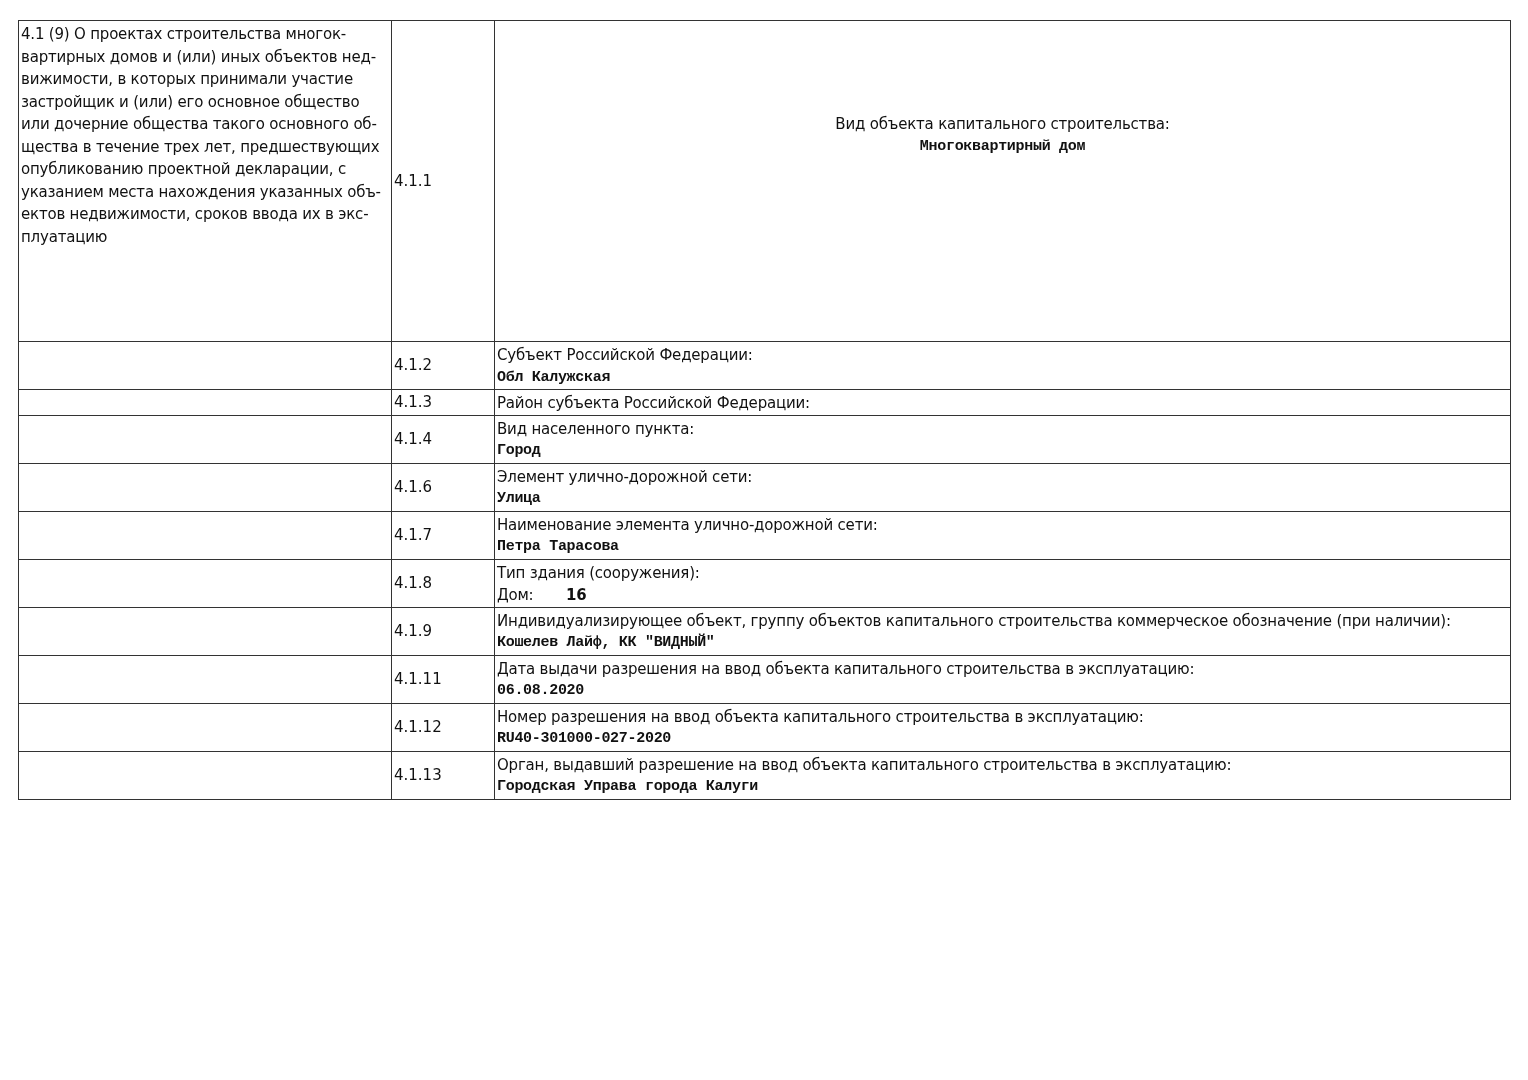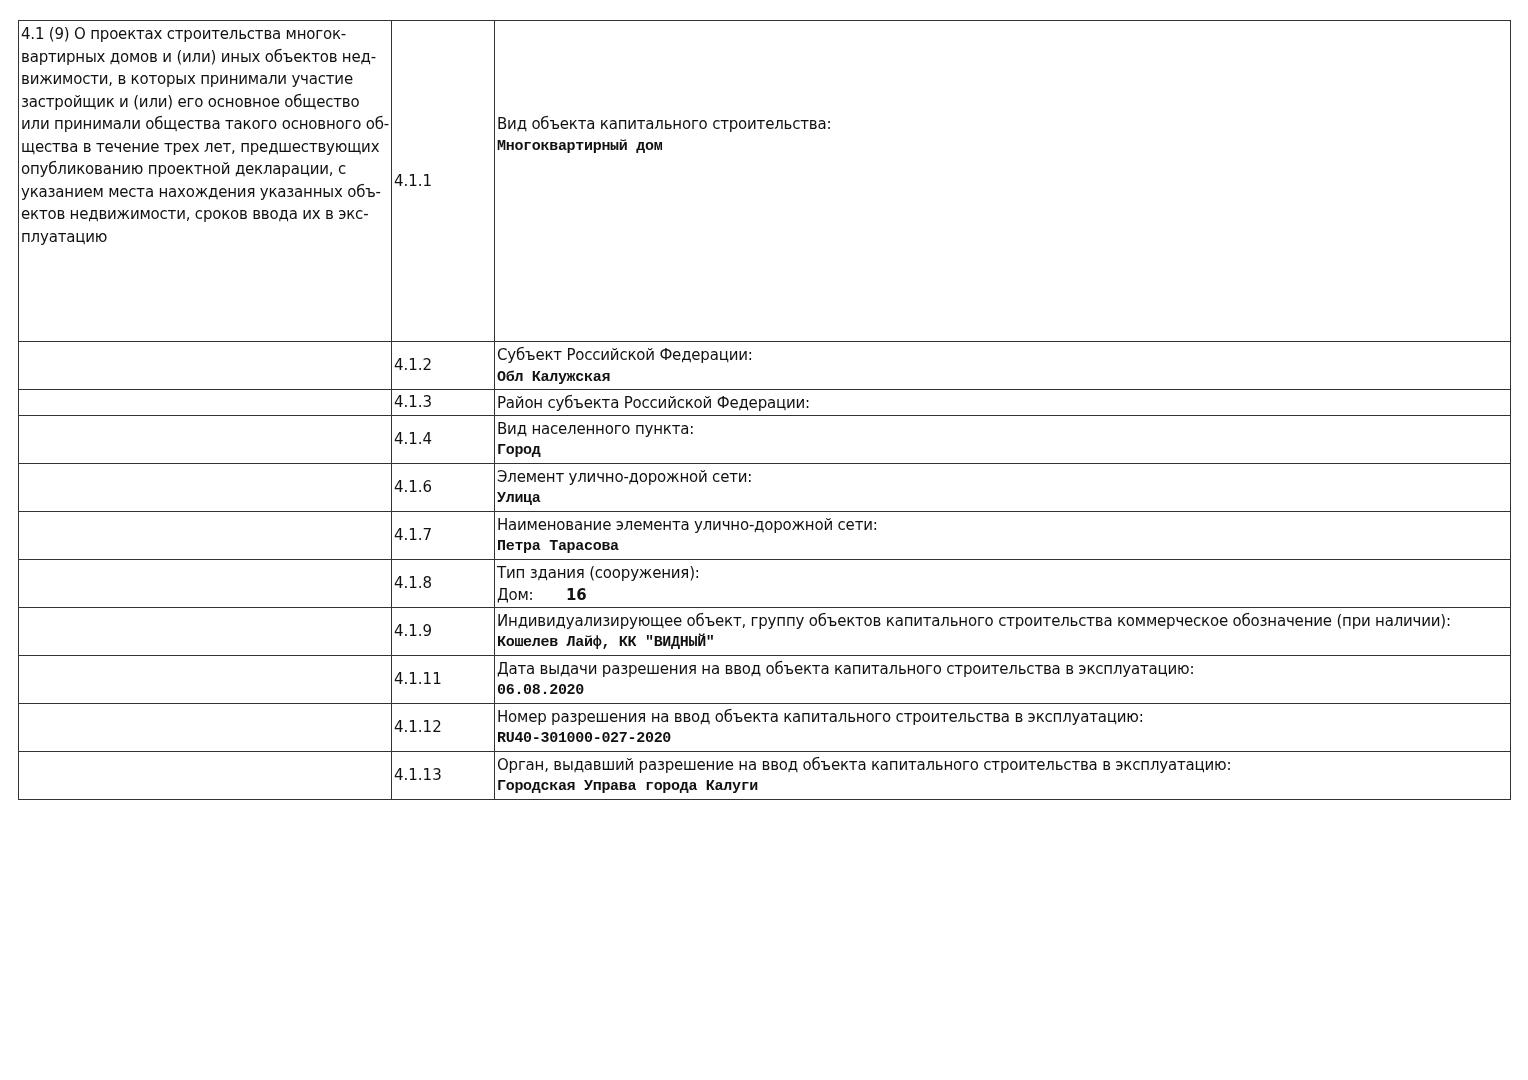--- a/index.html
+++ b/index.html
@@ -10,41 +10,41 @@
   td { border: 1.5px solid #333; vertical-align: middle; padding: 0 2px; line-height: 22.5px; }
   col.c1 { width: 373px; } col.c2 { width: 103px; } col.c3 { width: 1016px; }
   td.section { vertical-align: top; padding-top: 2px; letter-spacing: -0.2px; }
   td.num { vertical-align: middle; }
   td.content { vertical-align: top; padding-top: 2px; }
   .label { display: block; letter-spacing: -0.2px; }
   .value { display: block; font-weight: bold; letter-spacing: -0.3px; font-family: Liberation Mono, monospace; }
   .inline-value { font-weight: bold; margin-left: 28px; }
   tr.r1 td { height: 228px; }
   tr.r2 td { height: 45px; }
-  tr.r1 td.content { padding-top: 92px; }
+  tr.r1 td.content { padding-top: 92px; text-align: center; }
   tr.single td { height: 22px; }
 </style>
 </head>
 <body>
 
 <div class="page">
 <table>
   <colgroup>
         <col class="c1">
         <col class="c2">
         <col class="c3">
       </colgroup>
   <tbody>
     <tr class="r1">
       <td class="section">
         <span class="label">4.1 (9) О проектах строительства многок-</span>
         <span class="label">вартирных домов и (или) иных объектов нед-</span>
         <span class="label">вижимости, в которых принимали участие</span>
         <span class="label">застройщик и (или) его основное общество</span>
-        <span class="label">или принимали общества такого основного об-</span>
+        <span class="label">или дочерние общества такого основного об-</span>
         <span class="label">щества в течение трех лет, предшествующих</span>
         <span class="label">опубликованию проектной декларации, с</span>
         <span class="label">указанием места нахождения указанных объ-</span>
         <span class="label">ектов недвижимости, сроков ввода их в экс-</span>
         <span class="label">плуатацию</span>
       </td>
       <td class="num">4.1.1</td>
       <td class="content">
         <span class="label">Вид объекта капитального строительства:</span>
         <span class="value">Многоквартирный дом</span>

